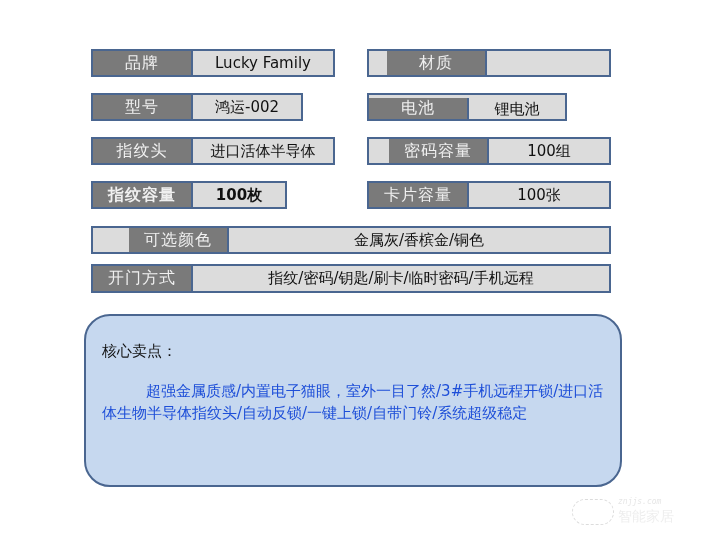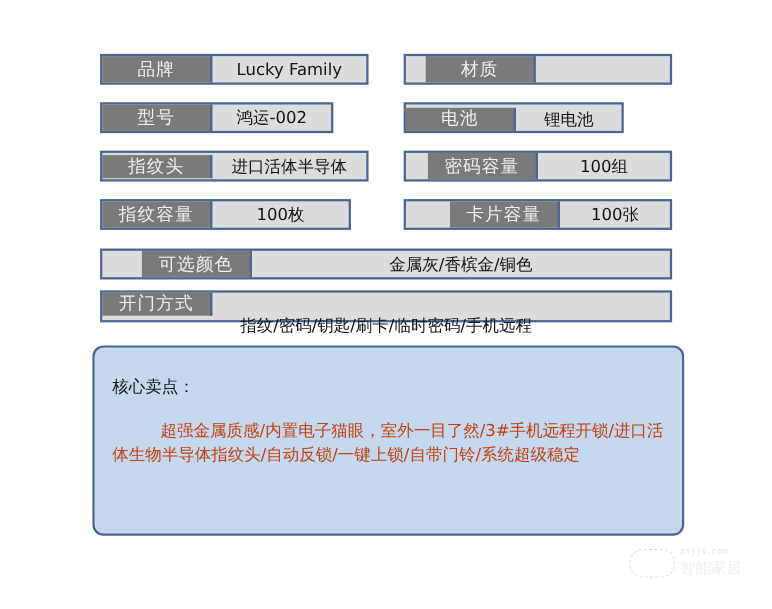--- a/index.html
+++ b/index.html
@@ -5,24 +5,24 @@
   html, body { margin:0; padding:0; }
   body { width:702px; height:554px; background:#ffffff; position:relative; overflow:hidden;
          font-family:"DejaVu Sans", "Liberation Sans", sans-serif; }
   .spec { position:absolute; height:28px; display:flex; box-sizing:border-box;
           border:2px solid #4a6690; background:#dcdcdc; }
   .spec .lbl { width:98px; background:#7a7a7a; color:#f0f0f0; font-size:16px;
                display:flex; align-items:center; justify-content:center;
                border-right:2px solid #4a6690; letter-spacing:1px; }
   .spec .val { flex:1; color:#111; font-size:15px; display:flex; align-items:center; justify-content:center; }
   .core { position:absolute; left:84px; top:314px; width:538px; height:173px; box-sizing:border-box;
-          background:#c6d8ef; border:2px solid #4a6690; border-radius:10px;padding-left:44px; }
+          background:#c6d8ef; border:2px solid #4a6690; border-radius:26px;padding-left:44px; }
   .core .title { position:absolute; left:16px; top:26px; font-size:15px; color:#111; }
   .core .body { position:absolute; left:16px; top:64px; width:506px; font-size:15px; line-height:22px;
-                color:#c2410c; text-indent:44px; }
+                color:#1d4ed8; text-indent:44px; }
   .wm { position:absolute; left:570px; top:495px; width:110px; height:32px; opacity:0.5; }
   .wm .cloud { position:absolute; left:2px; top:4px; width:40px; height:24px; border:1px dashed #bbb; border-radius:14px; }
   .wm .t1 { position:absolute; left:48px; top:2px; font-size:8px; color:#ccc; font-family:"DejaVu Sans Mono", monospace;font-style:italic; }
   .wm .t2 { position:absolute; left:48px; top:13px; font-size:14px; color:#ddd; }
 </style>
 </head>
 <body>
 
 <div class="spec" style="left:91px;top:49px;width:244px;">
   <div class="lbl">品牌</div>
@@ -34,44 +34,44 @@
 
 <div class="spec" style="left:91px;top:93px;width:212px;">
   <div class="lbl">型号</div>
   <div class="val">鸿运-002</div>
 </div>
 <div class="spec" style="left:367px;top:93px;width:200px;align-items:flex-end;">
   <div class="lbl">电池</div>
   <div class="val">锂电池</div>
 </div>
 
-<div class="spec" style="left:91px;top:137px;width:244px;align-items:center;">
+<div class="spec" style="left:91px;top:137px;width:244px;">
   <div class="lbl">指纹头</div>
   <div class="val">进口活体半导体</div>
 </div>
 <div class="spec" style="left:367px;top:137px;width:244px;padding-left:20px;">
   <div class="lbl">密码容量</div>
   <div class="val">100组</div>
 </div>
 
-<div class="spec" style="left:91px;top:181px;width:228px;">
+<div class="spec" style="left:91px;top:181px;width:196px;font-weight:bold;">
   <div class="lbl">指纹容量</div>
   <div class="val">100枚</div>
 </div>
-<div class="spec" style="left:367px;top:181px;width:244px;padding-left:40px;">
+<div class="spec" style="left:367px;top:181px;width:244px;">
   <div class="lbl">卡片容量</div>
   <div class="val">100张</div>
 </div>
 
 <div class="spec" style="left:91px;top:226px;width:520px;padding-left:36px;">
   <div class="lbl">可选颜色</div>
   <div class="val">金属灰/香槟金/铜色</div>
 </div>
 
-<div class="spec" style="left:91px;top:264px;width:520px;height:29px;flex-direction:column;">
+<div class="spec" style="left:91px;top:264px;width:520px;height:29px;">
   <div class="lbl">开门方式</div>
   <div class="val">指纹/密码/钥匙/刷卡/临时密码/手机远程</div>
 </div>
 
 <div class="core">
   <div class="title">核心卖点：</div>
   <div class="body">超强金属质感/内置电子猫眼，室外一目了然/3#手机远程开锁/进口活体生物半导体指纹头/自动反锁/一键上锁/自带门铃/系统超级稳定</div>
 </div>
 
 <div class="wm">

